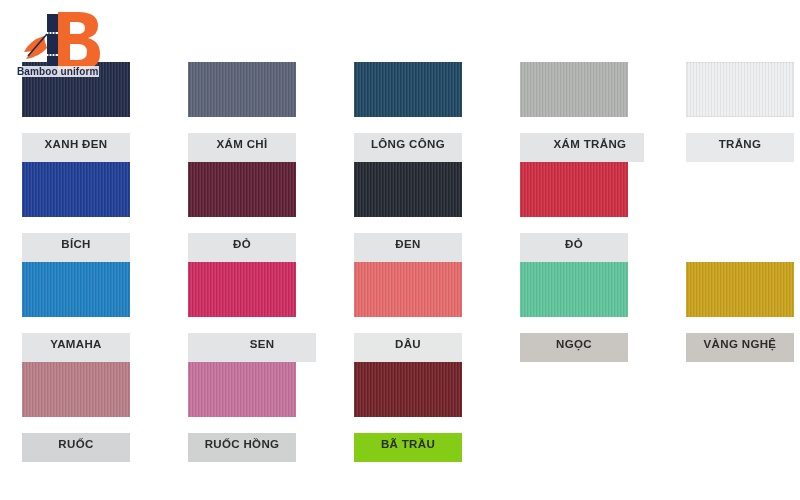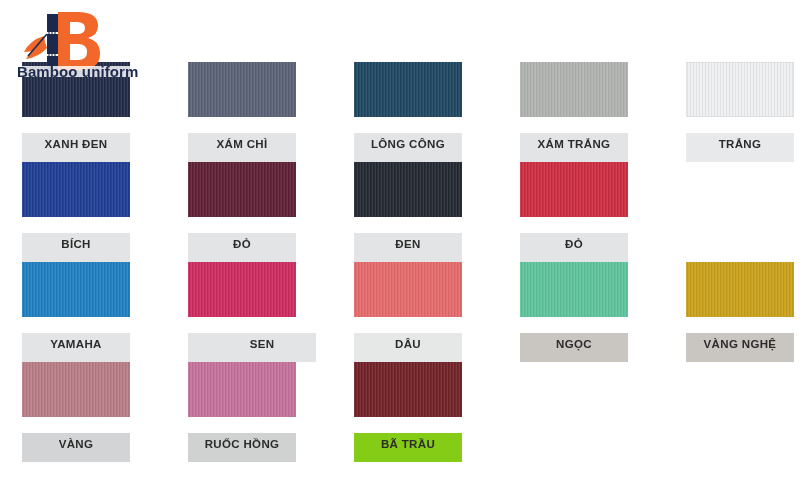--- a/index.html
+++ b/index.html
@@ -22,21 +22,21 @@
     top: 4px;
     width: 112px;
     height: 86px;
     z-index: 5;
   }
   #logo svg { display: block; }
   #logo-text {
     position: absolute;
     left: 2px;
     top: 62px;
-    font-size: 15px;
+    font-size: 10px;
     font-weight: bold;
     color: #1d2a4d;
     letter-spacing: 0.1px;
     white-space: nowrap;
     background: rgba(255,255,255,0.82);
     padding: 0 1px;
     line-height: 11px;
   }
 
   
@@ -135,21 +135,21 @@
     <div class="cell">
       <div class="swatch" style="background-color: rgb(90, 97, 117);"></div>
       <div class="label" style="background-color: rgb(227, 228, 229); color: rgb(43, 43, 43);">XÁM CHÌ</div>
     </div>
     <div class="cell">
       <div class="swatch" style="background-color: rgb(30, 70, 96);"></div>
       <div class="label" style="background-color: rgb(227, 228, 229); color: rgb(43, 43, 43);">LÔNG CÔNG</div>
     </div>
     <div class="cell">
       <div class="swatch" style="background-color: rgb(175, 178, 174);"></div>
-      <div class="label" style="background-color: rgb(227, 228, 229); color: rgb(43, 43, 43);">XÁM TRẮNG</div>
+      <div class="label" style="background-color: rgb(227, 228, 229); color: rgb(43, 43, 43); padding-left: 16px;">XÁM TRẮNG</div>
     </div>
     <div class="cell">
       <div class="swatch bordered" style="background-color: rgb(237, 239, 240);"></div>
       <div class="label" style="background-color: rgb(232, 233, 234); color: rgb(43, 43, 43);">TRẮNG</div>
     </div>
   </div>
 
   <div class="row">
     <div class="cell">
       <div class="swatch" style="background-color: rgb(30, 60, 147);"></div>
@@ -188,21 +188,21 @@
     </div>
     <div class="cell">
       <div class="swatch" style="background-color: rgb(201, 160, 26);"></div>
       <div class="label" style="background-color: rgb(201, 197, 193); color: rgb(43, 43, 43);">VÀNG NGHỆ</div>
     </div>
   </div>
 
   <div class="row">
     <div class="cell">
       <div class="swatch" style="background-color: rgb(183, 124, 133);"></div>
-      <div class="label" style="background-color: rgb(211, 212, 213); color: rgb(43, 43, 43);">VÀNG</div>
+      <div class="label" style="background-color: rgb(211, 212, 213); color: rgb(43, 43, 43);">RUỐC</div>
     </div>
     <div class="cell">
       <div class="swatch" style="background-color: rgb(196, 112, 155);"></div>
       <div class="label" style="background-color: rgb(208, 209, 209); color: rgb(43, 43, 43);">RUỐC HỒNG</div>
     </div>
     <div class="cell">
       <div class="swatch" style="background-color: rgb(112, 33, 38);"></div>
       <div class="label" style="background-color: #84cc16; color: rgb(43, 43, 43);">BÃ TRẦU</div>
     </div>
     <div class="cell empty"></div>

